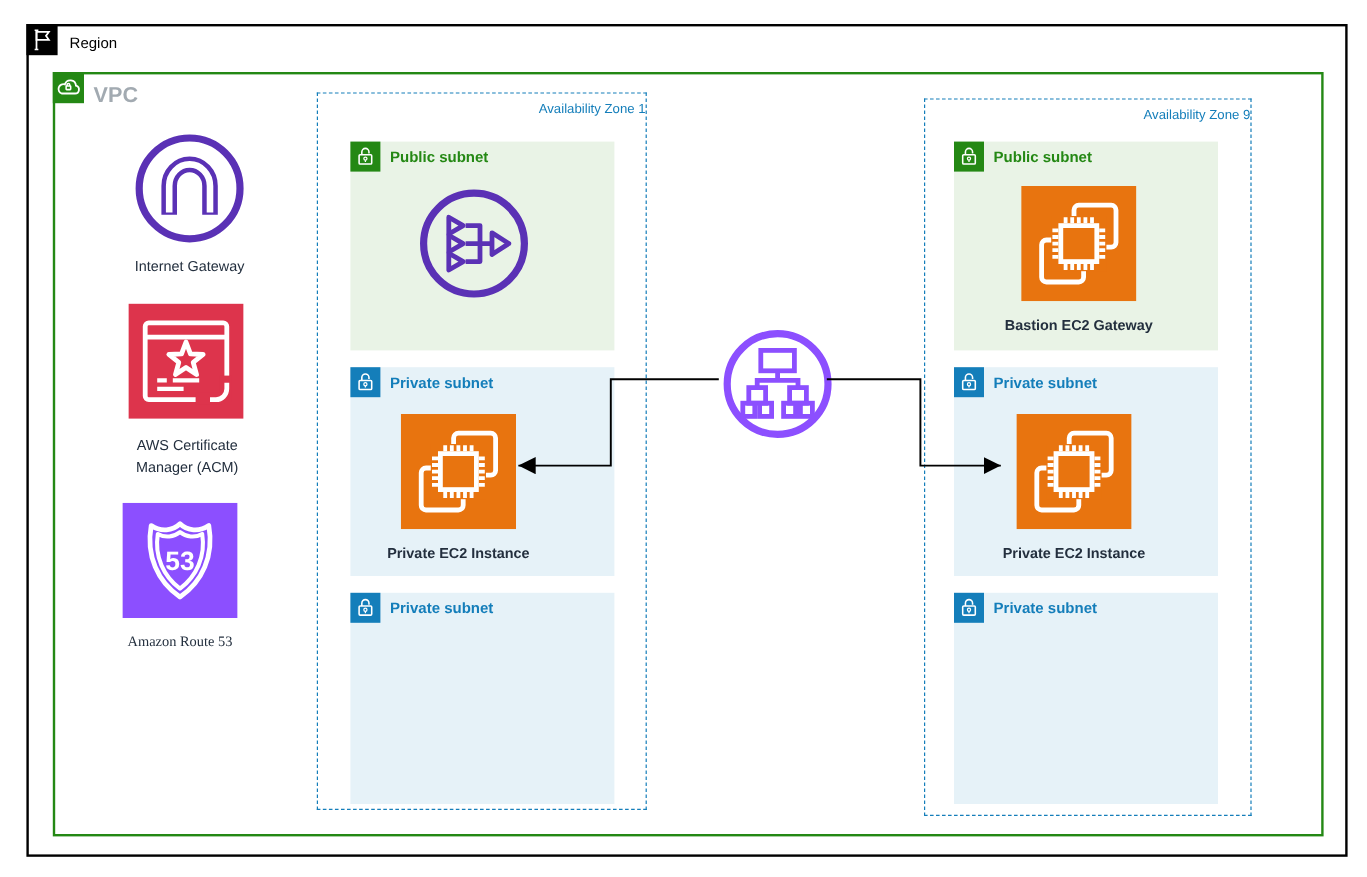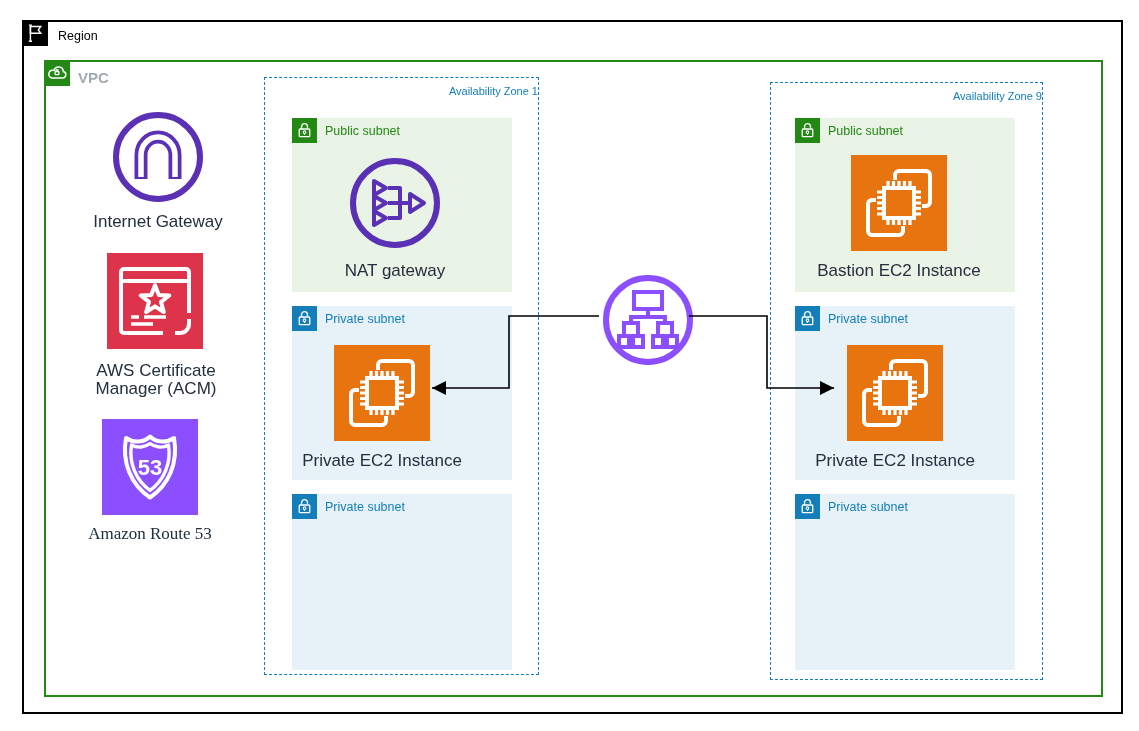--- a/index.html
+++ b/index.html
@@ -20,32 +20,32 @@
   body{font-family:"Liberation Sans","DejaVu Sans",sans-serif;color:var(--label-text);}
   .canvas{position:relative;width:1139px;height:731px;background:#fff;overflow:hidden;}
 
   .region{position:absolute;left:22px;top:20px;width:1097px;height:690px;border:2px solid var(--region-border);}
   .corner-icon{position:absolute;left:-2px;top:-2px;width:26px;height:26px;display:flex;align-items:center;justify-content:center;}
   .region .corner-icon{background:#000;}
   .region-label{position:absolute;left:34px;top:7px;font-size:12.5px;color:#000;}
 
   .vpc{position:absolute;left:20px;top:38px;width:1055px;height:633px;border:2px solid var(--vpc-green);}
   .vpc .corner-icon{background:var(--vpc-green);}
-  .vpc-label{position:absolute;left:32px;top:7px;font-size:15px;font-weight:600;color:var(--vpc-label);}
+  .vpc-label{position:absolute;left:32px;top:7px;font-size:18px;font-weight:600;color:var(--vpc-label);}
 
   .node{position:absolute;}
   .node-icon{display:block;}
-  .node-label{position:absolute;text-align:center;font-size:17px;line-height:18px;color:var(--label-text);}
+  .node-label{position:absolute;text-align:center;font-size:12px;line-height:18px;color:var(--label-text);}
 
   .az{position:absolute;border:1.5px dashed var(--az-blue);}
   .az-title{padding-top:7px;text-align:right;font-size:11px;color:var(--az-blue);}
   .az1{left:218px;top:15px;width:273px;height:596px;}
   .az2{left:724px;top:20px;width:271px;height:596px;}
 
-  .subnet{position:absolute;width:220px;}
+  .subnet{position:absolute;width:220px;font-weight:bold;}
   .subnet.public{background:var(--public-bg);}
   .subnet.private{background:var(--private-bg);}
   .subnet-lock{position:absolute;left:0;top:0;width:25px;height:25px;display:flex;align-items:center;justify-content:center;}
   .subnet.public .subnet-lock{background:var(--vpc-green);}
   .subnet.private .subnet-lock{background:var(--az-blue);}
   .subnet-label{position:absolute;left:33px;top:0;height:25px;line-height:26px;font-size:12.5px;}
   .subnet.public .subnet-label{color:var(--vpc-green);}
   .subnet.private .subnet-label{color:var(--az-blue);}
 
   .connectors{position:absolute;left:0;top:0;pointer-events:none;z-index:5;}
@@ -191,21 +191,20 @@
           <div class="subnet-lock">
             <svg width="21" height="21">
                 <use href="#sym-padlock"></use>
               </svg>
           </div>
           <div class="subnet-label">Public subnet</div>
           <div class="node" style="left:55px;top:37px;">
             <svg class="node-icon" width="96" height="96">
                 <use href="#sym-nat"></use>
               </svg>
-            <div class="node-label" style="left:-47px;top:107px;width:190px;">NAT gateway</div>
           </div>
         </div>
 
         <div class="subnet private" style="left:27px;top:228px;height:174px;">
           <div class="subnet-lock">
             <svg width="21" height="21">
                 <use href="#sym-padlock"></use>
               </svg>
           </div>
           <div class="subnet-label">Private subnet</div>
@@ -240,21 +239,21 @@
           <div class="subnet-lock">
             <svg width="21" height="21">
                 <use href="#sym-padlock"></use>
               </svg>
           </div>
           <div class="subnet-label">Public subnet</div>
           <div class="node" style="left:56px;top:37px;">
             <svg class="node-icon" width="96" height="96">
                 <use href="#sym-ec2"></use>
               </svg>
-            <div class="node-label" style="left:-47px;top:107px;width:190px;">Bastion EC2 Instance</div>
+            <div class="node-label" style="left:-47px;top:107px;width:190px;">Bastion EC2 Gateway</div>
           </div>
         </div>
 
         <div class="subnet private" style="left:24px;top:223px;height:174px;">
           <div class="subnet-lock">
             <svg width="21" height="21">
                 <use href="#sym-padlock"></use>
               </svg>
           </div>
           <div class="subnet-label">Private subnet</div>

